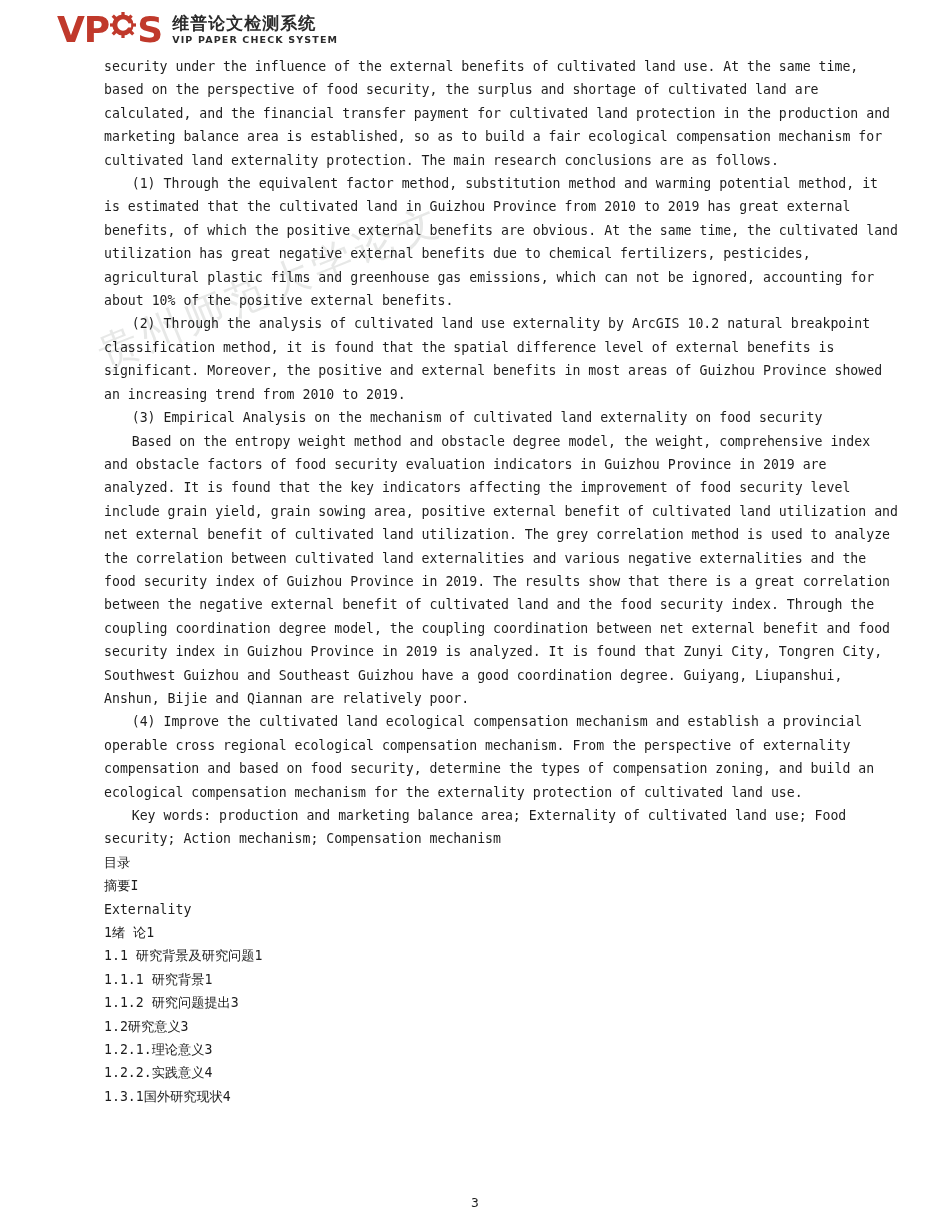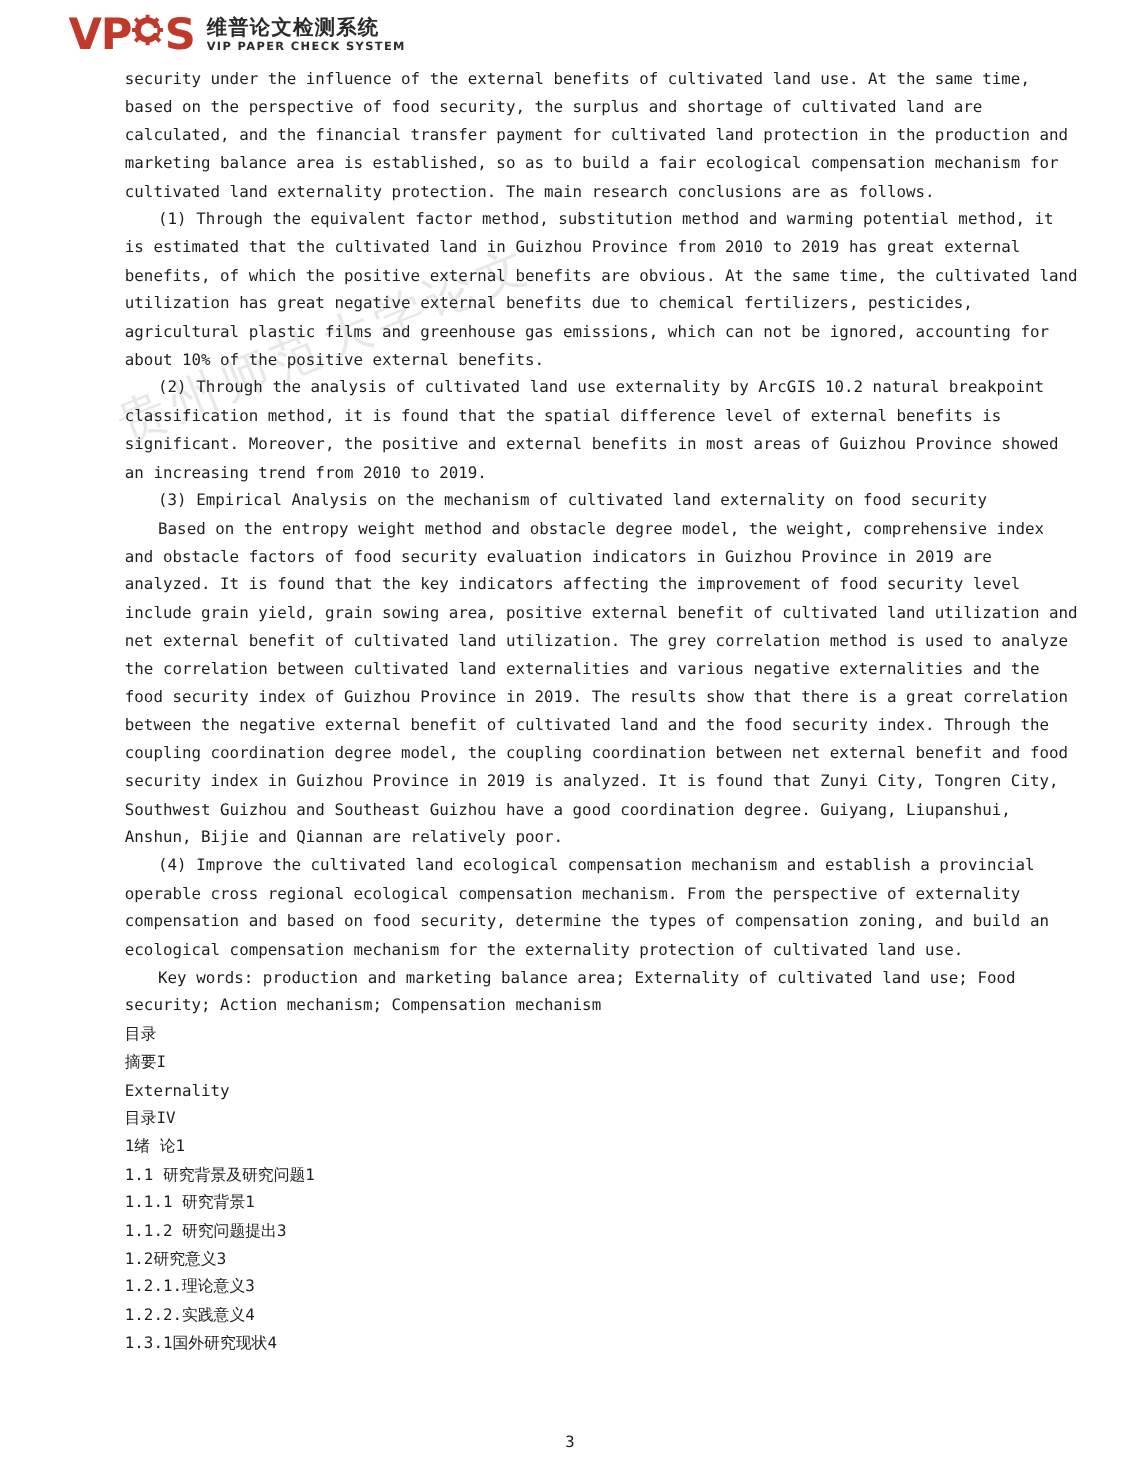--- a/index.html
+++ b/index.html
@@ -196,21 +196,20 @@
 operable cross regional ecological compensation mechanism. From the perspective of externality
 compensation and based on food security, determine the types of compensation zoning, and build an
 ecological compensation mechanism for the externality protection of cultivated land use.</p>
   <p class="para indent">Key words: production and marketing balance area; Externality of cultivated land use; Food
 security; Action mechanism; Compensation mechanism</p>
 
   <div class="toc">
     <div class="toc-line">目录</div>
     <div class="toc-line">摘要I</div>
     <div class="toc-line">Externality</div>
-    <div class="toc-line">目录IV</div>
     <div class="toc-line">1绪 论1</div>
     <div class="toc-line">1.1 研究背景及研究问题1</div>
     <div class="toc-line">1.1.1 研究背景1</div>
     <div class="toc-line">1.1.2 研究问题提出3</div>
     <div class="toc-line">1.2研究意义3</div>
     <div class="toc-line">1.2.1.理论意义3</div>
     <div class="toc-line">1.2.2.实践意义4</div>
     <div class="toc-line">1.3.1国外研究现状4</div>
   </div>
 </div>

